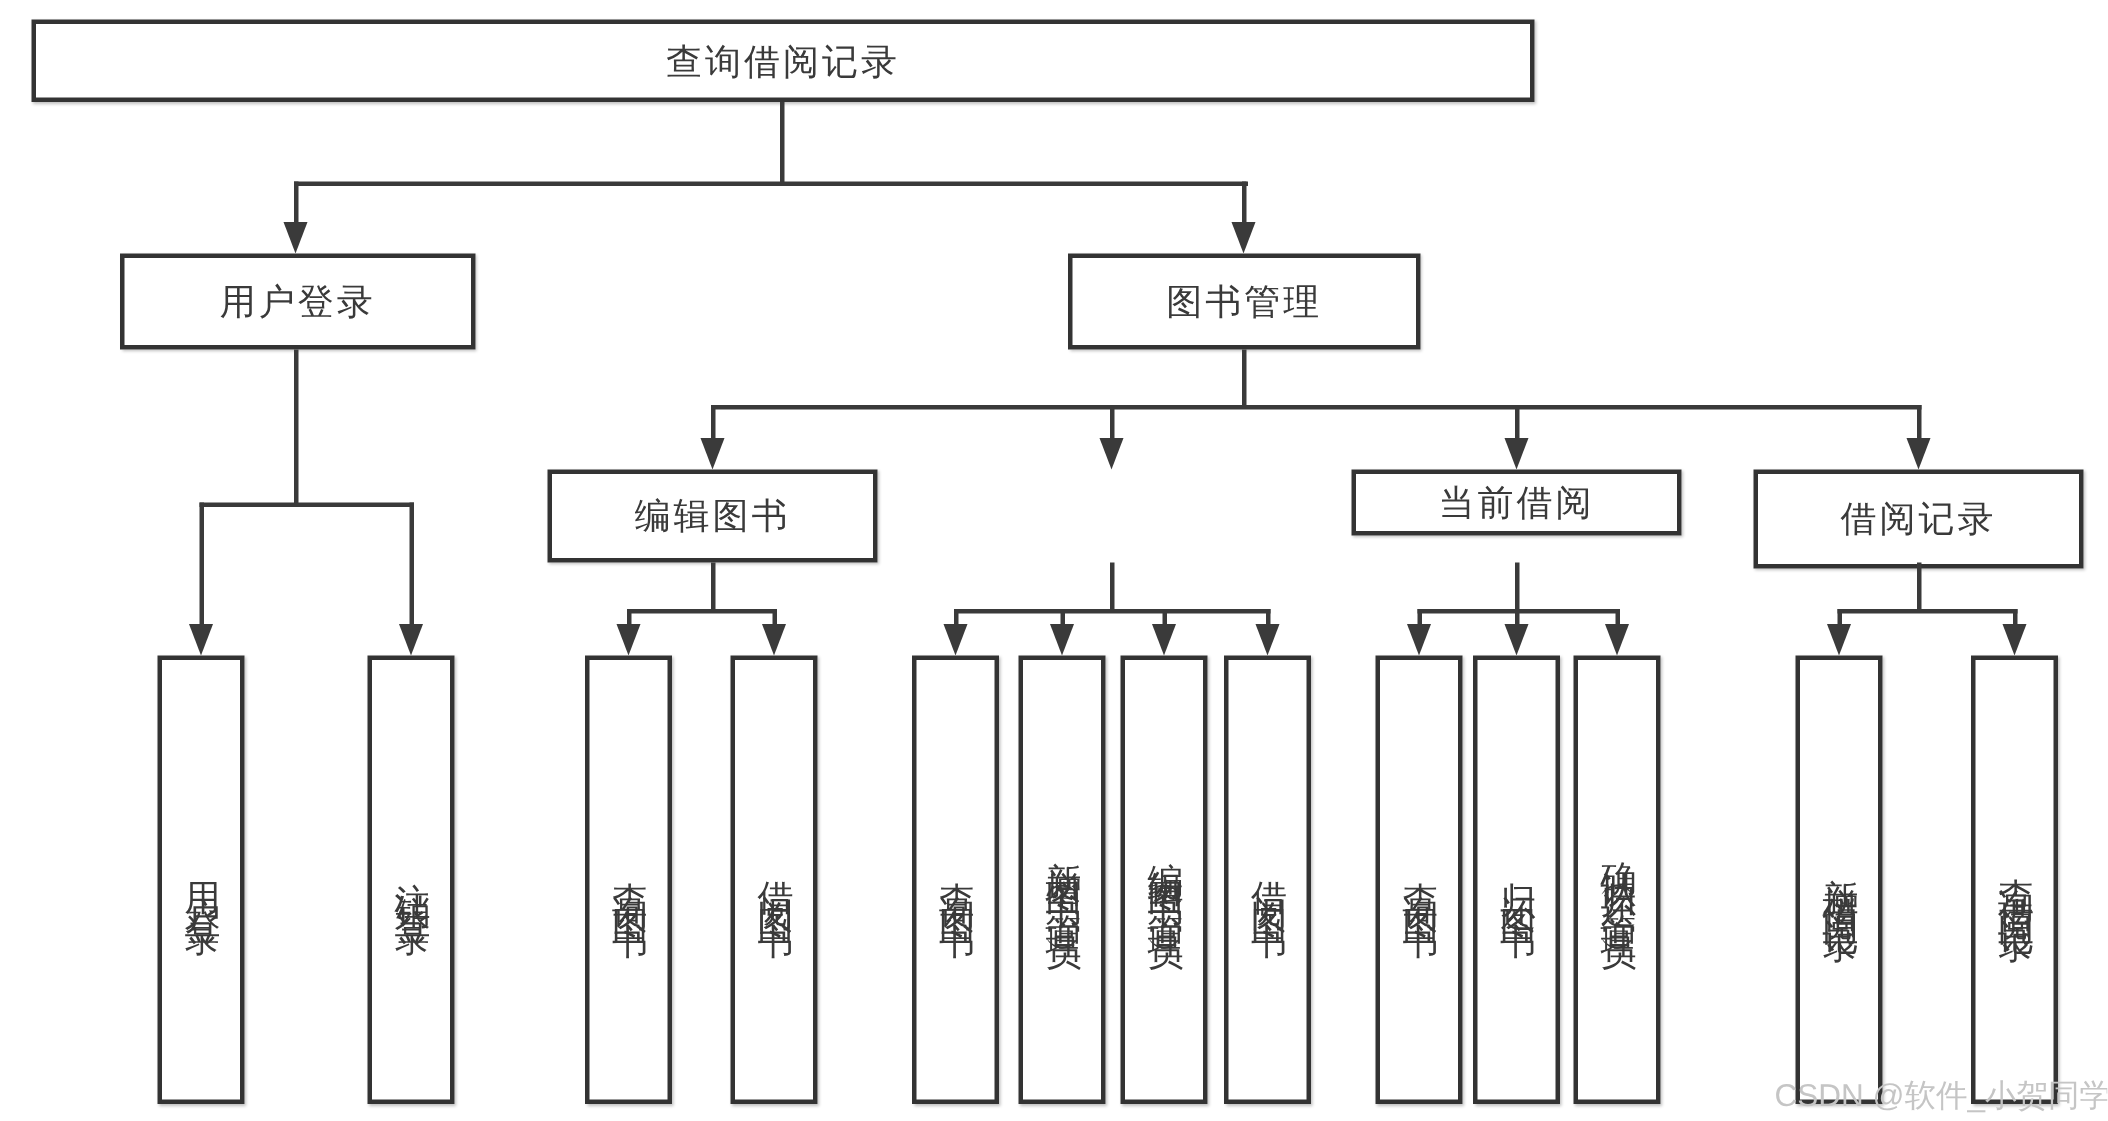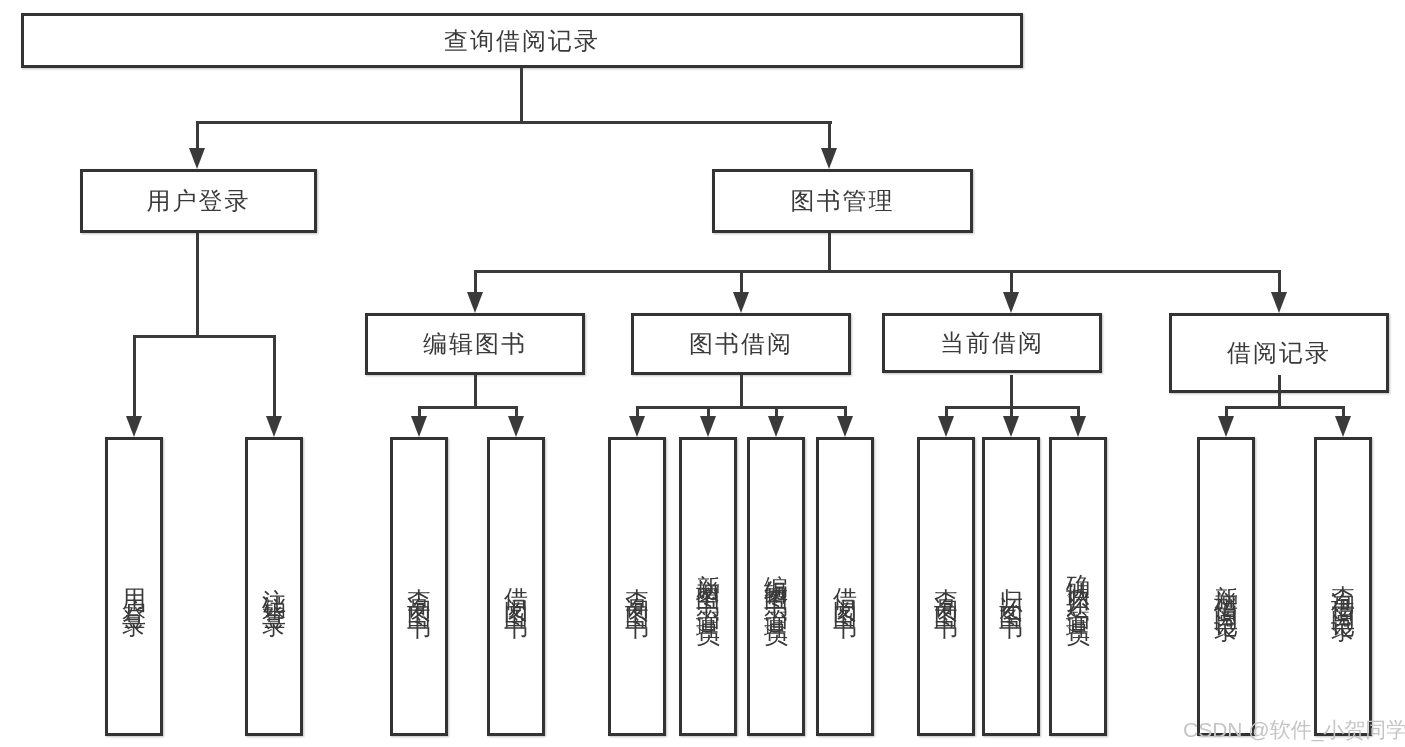--- a/index.html
+++ b/index.html
@@ -69,21 +69,21 @@
   <div class="vl" style="left:520px;top:68px;height:54px"></div>
   <div class="hl" style="left:196px;top:121px;width:636px"></div>
   <div class="vl" style="left:196px;top:121px;height:30px"></div>
   <div class="vl" style="left:828px;top:121px;height:30px"></div>
   <div class="arr" style="left:189px;top:148px"></div>
   <div class="arr" style="left:821px;top:148px"></div>
 
   <div class="node h-node" style="left:80px;top:169px;width:237px;height:64px">
     <span class="label">用户登录</span>
   </div>
-  <div class="node h-node" style="left:712px;top:169px;width:261px;height:64px">
+  <div class="node h-node" style="left:712px;top:169px;width:235px;height:64px">
     <span class="label">图书管理</span>
   </div>
 
   <div class="vl" style="left:196px;top:233px;height:104px"></div>
   <div class="hl" style="left:133px;top:335px;width:143px"></div>
   <div class="vl" style="left:133px;top:335px;height:84px"></div>
   <div class="vl" style="left:273px;top:335px;height:84px"></div>
   <div class="arr" style="left:126px;top:416px"></div>
   <div class="arr" style="left:266px;top:416px"></div>
 
@@ -94,27 +94,24 @@
   <div class="vl" style="left:1010px;top:270px;height:25px"></div>
   <div class="vl" style="left:1278px;top:270px;height:25px"></div>
   <div class="arr" style="left:467px;top:292px"></div>
   <div class="arr" style="left:733px;top:292px"></div>
   <div class="arr" style="left:1003px;top:292px"></div>
   <div class="arr" style="left:1271px;top:292px"></div>
 
   <div class="node h-node" style="left:365px;top:313px;width:220px;height:62px">
     <span class="label">编辑图书</span>
   </div>
-  <div class="node h-node" style="left:631px;top:313px;width:220px;height:62px">
-    <span class="label">图书借阅</span>
-  </div>
-  <div class="node h-node" style="left:882px;top:313px;width:220px;height:60px">
+  <div class="node h-node" style="left:901px;top:313px;width:220px;height:44px">
     <span class="label">当前借阅</span>
   </div>
-  <div class="node h-node" style="left:1169px;top:313px;width:220px;height:80px">
+  <div class="node h-node" style="left:1169px;top:313px;width:220px;height:66px">
     <span class="label">借阅记录</span>
   </div>
 
   <div class="vl" style="left:474px;top:375px;height:33px"></div>
   <div class="hl" style="left:418px;top:406px;width:100px"></div>
   <div class="vl" style="left:418px;top:406px;height:13px"></div>
   <div class="vl" style="left:515px;top:406px;height:13px"></div>
   <div class="arr" style="left:411px;top:416px"></div>
   <div class="arr" style="left:508px;top:416px"></div>
 

